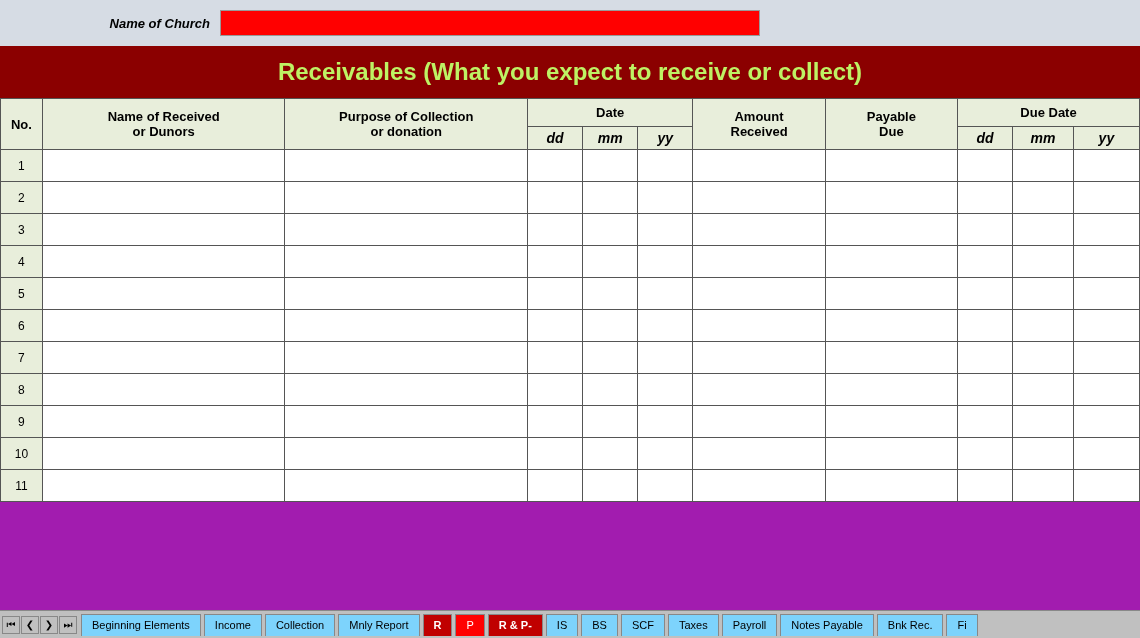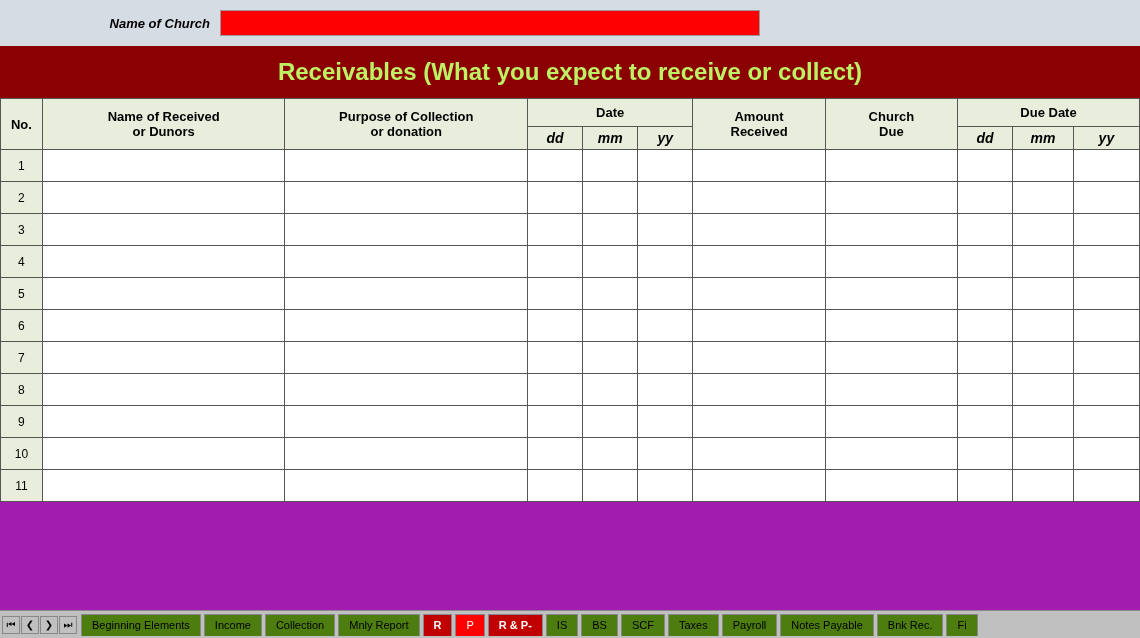--- a/index.html
+++ b/index.html
@@ -147,21 +147,21 @@
       display: flex;
       align-items: center;
       justify-content: center;
     }
     .tab {
       height: 22px;
       padding: 0 10px;
       font-size: 11px;
       border: 1px solid #888;
       border-bottom: none;
-      background: #4d7c0f;
+      background: #7dd3fc;
       cursor: pointer;
       display: flex;
       align-items: center;
       white-space: nowrap;
       margin-right: 2px;
     }
     .tab.active-red {
       background: #c00000;
       color: white;
       font-weight: bold;
@@ -204,21 +204,21 @@
         <th rowspan="2">
           <span style="white-space:pre-line;">Purpose of Collection
 or donation</span>
         </th>
         <th colspan="3" class="group-header-date">Date</th>
         <th rowspan="2">
           <span style="white-space:pre-line;">Amount
 Received</span>
         </th>
         <th rowspan="2">
-          <span style="white-space:pre-line;">Church
+          <span style="white-space:pre-line;">Payable
 Due</span>
         </th>
         <th colspan="3" class="group-header-duedate">Due Date</th>
       </tr>
       <tr class="header-sub">
         <th>dd</th>
         <th>mm</th>
         <th>yy</th>
         <th>dd</th>
         <th>mm</th>

